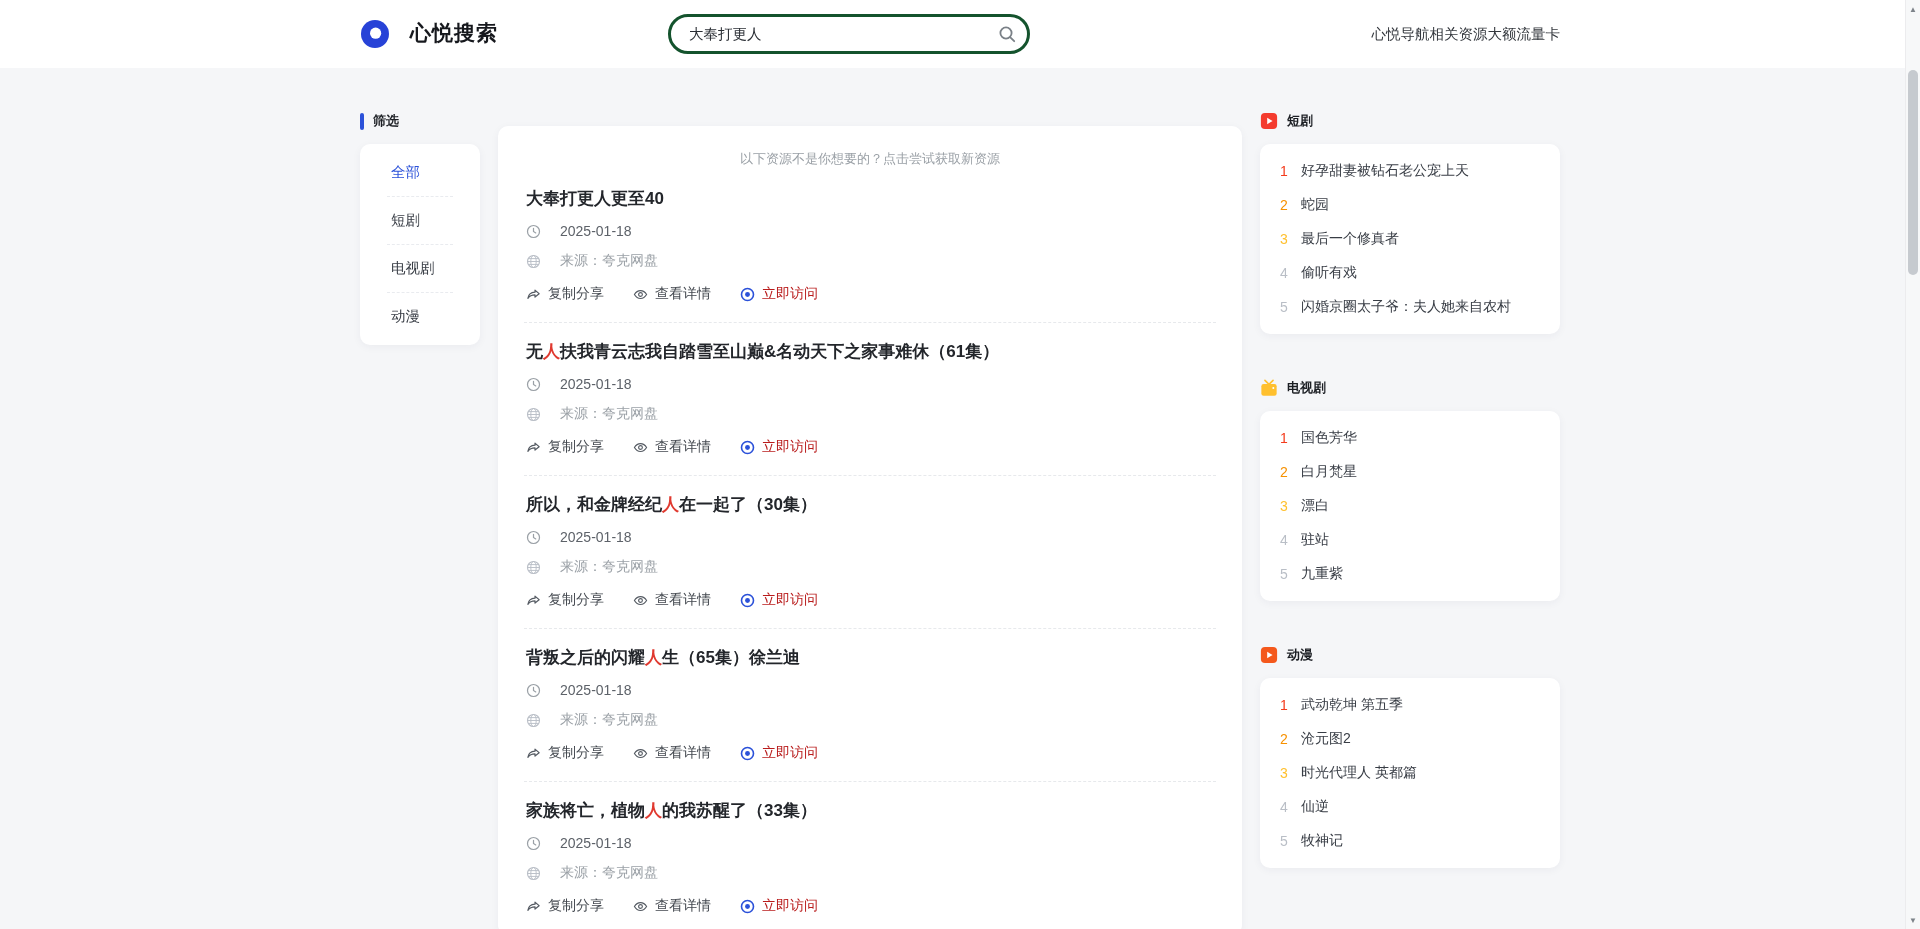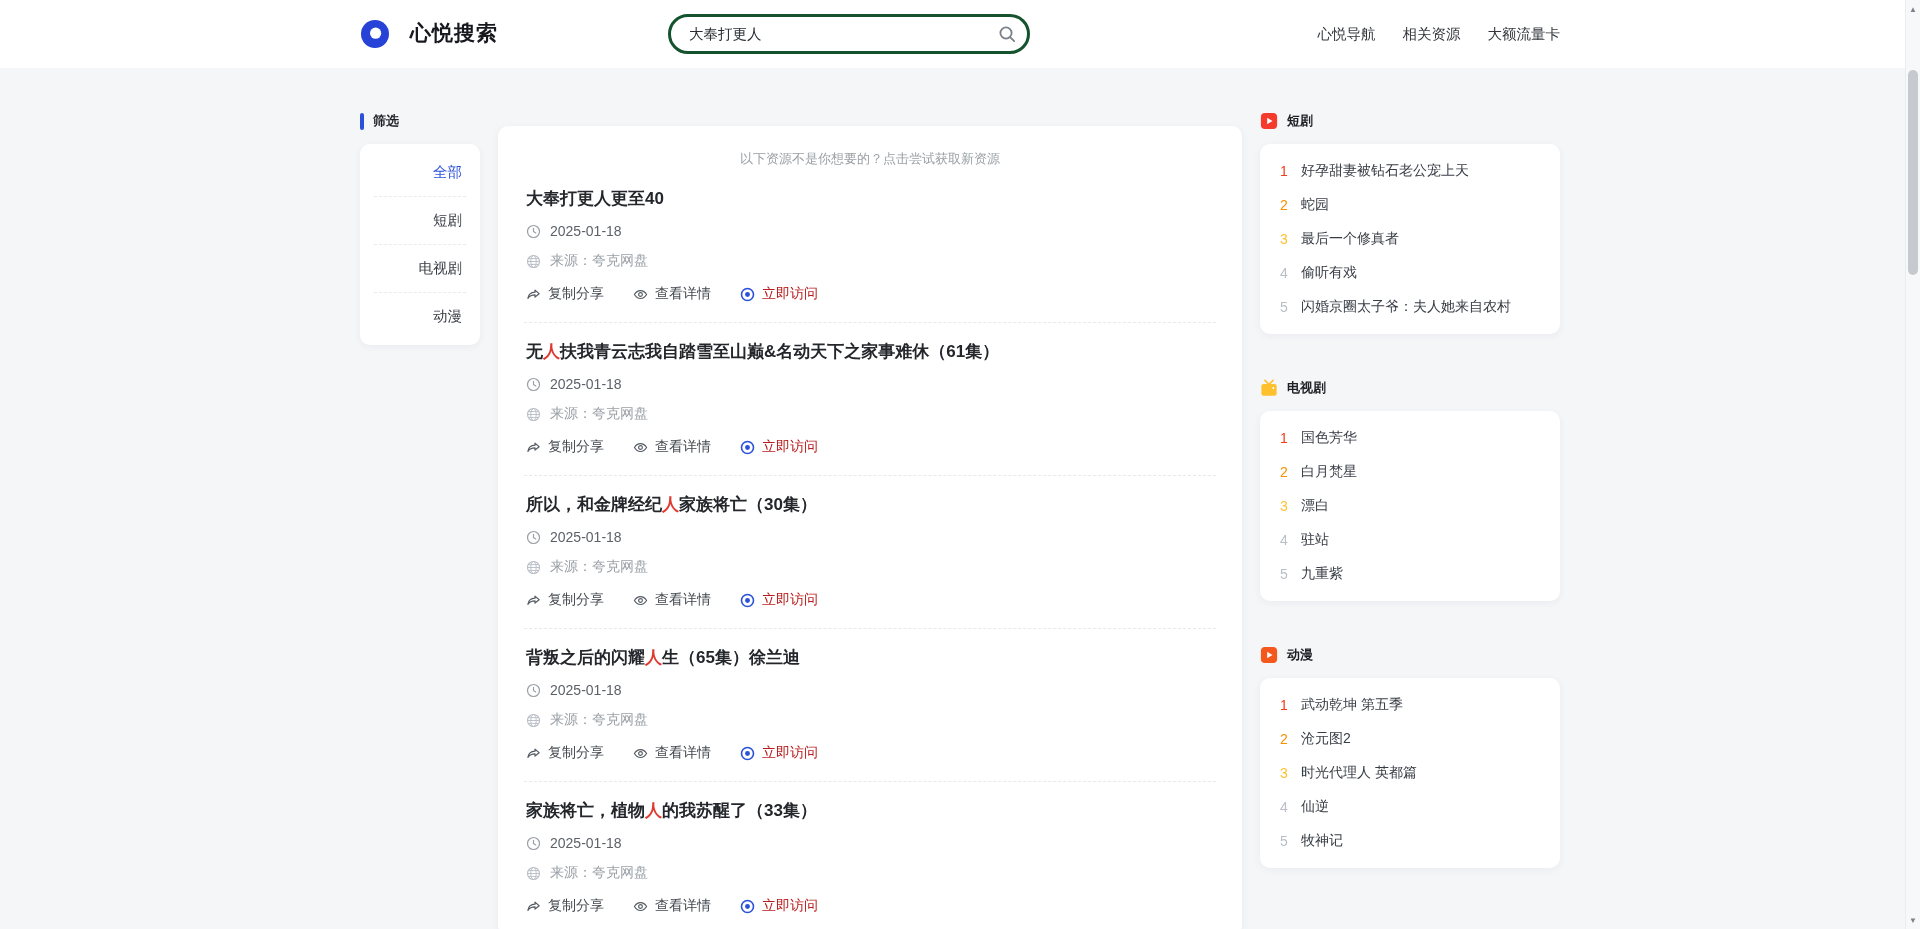--- a/index.html
+++ b/index.html
@@ -8,46 +8,46 @@
   a{text-decoration:none;color:inherit;cursor:pointer;}
 
   
   .topbar{height:68px;background:#fff;}
   .topbar-inner{width:1200px;height:100%;margin:0 auto;display:flex;align-items:center;}
   .logo{display:flex;gap:20px;flex:none;}
   .logo-text{font-size:21px;font-weight:700;color:#16181d;letter-spacing:1px;}
   .searchbox{position:relative;margin-left:170px;width:362px;flex:none;}
   .search-input{width:100%;height:40px;border:3px solid #14532d;border-radius:20px;padding:0 46px 0 18px;font-size:14.5px;color:#2a2e34;outline:none;background:#fff;font-family:inherit;}
   .search-btn{position:absolute;right:7px;top:4px;width:32px;height:32px;border:none;background:transparent;cursor:pointer;display:flex;align-items:center;justify-content:center;}
-  .topnav{margin-left:auto;display:flex;gap:27px;}
+  .topnav{margin-left:auto;display:flex;}
   .nav-link{font-size:14.5px;color:#33373d;white-space:nowrap;}
 
   
   .content{width:1200px;margin:0 auto;padding-top:44px;display:flex;gap:18px;align-items:flex-start;}
   .section-title{display:flex;align-items:center;gap:9px;font-size:13px;font-weight:700;color:#1c1f24;}
   .bar{width:4px;height:17px;border-radius:2px;background:#2b51d9;flex:none;}
   .card{background:#fff;border-radius:10px;box-shadow:0 2px 8px rgba(30,40,70,.05);}
 
   
   .filter-col{width:120px;flex:none;}
-  .filter-card{margin-top:14px;padding:5px 0;text-align:right;}
+  .filter-card{margin-top:14px;padding:5px 13px;}
   .filter-item{margin:0 14px;padding:14px 4px;font-size:14.5px;color:#383d45;cursor:pointer;}
   .filter-item + .filter-item{border-top:1px dashed #e9ebef;}
   .filter-item.active{color:#2b51d9;}
 
   
   .main-col{width:744px;flex:none;}
   .blue{color:#2b51d9;}
   .rh-num{margin:0 5px;}
   .results-card{margin-top:14px;padding:16px 26px 0;}
   .notice{text-align:center;font-size:13px;color:#9aa0a6;padding:8px 0 2px;cursor:pointer;}
   .result-item{padding:17px 2px 19px;border-bottom:1px dashed #e7e9ec;}
   .result-title{font-size:17px;font-weight:700;color:#23262b;cursor:pointer;}
   .hl{color:#e0392f;}
-  .meta-row{display:flex;align-items:center;gap:9px;margin-top:13px;font-size:14px;}
+  .meta-row{display:flex;align-items:center;gap:19px;margin-top:13px;font-size:14px;}
   .meta-date{color:#5d6269;}
   .meta-src{color:#9aa0a6;}
   .mi{display:inline-flex;align-items:center;flex:none;}
   .actions{display:flex;align-items:center;gap:29px;margin-top:15px;font-size:14px;color:#43484f;}
   .action{display:inline-flex;align-items:center;gap:7px;cursor:pointer;}
   .action.visit{color:#b91c1c;font-family:Liberation Serif, serif;}
 
   
   .right-col{width:300px;flex:none;}
   .rank-section{margin-bottom:45px;}
@@ -192,21 +192,21 @@
                 </span>查看详情</span>
               <span class="action visit"><span class="mi">
                   <svg width="15" height="15" viewBox="0 0 16 16">
                     <circle cx="8" cy="8" r="6.4" fill="none" stroke="#2b51d9" stroke-width="1.7"></circle>
                     <circle cx="8" cy="8" r="2.6" fill="#2b51d9"></circle>
                   </svg>
                 </span>立即访问</span>
             </div>
           </div>
           <div class="result-item">
-            <div class="result-title"><span class="">所以，和金牌经纪</span><span class="hl">人</span><span class="">家族将亡（30集）</span></div>
+            <div class="result-title"><span class="">所以，和金牌经纪</span><span class="hl">人</span><span class="">在一起了（30集）</span></div>
             <div class="meta-row">
               <span class="mi">
                 <svg width="15" height="15" viewBox="0 0 16 16">
                   <circle cx="8" cy="8" r="6.4" fill="none" stroke="#9aa0a6" stroke-width="1.3"></circle>
                   <path d="M8 4.6V8l2.4 1.5" fill="none" stroke="#9aa0a6" stroke-width="1.3" stroke-linecap="round"></path>
                 </svg>
               </span>
               <span class="meta-date">2025-01-18</span>
             </div>
             <div class="meta-row">

